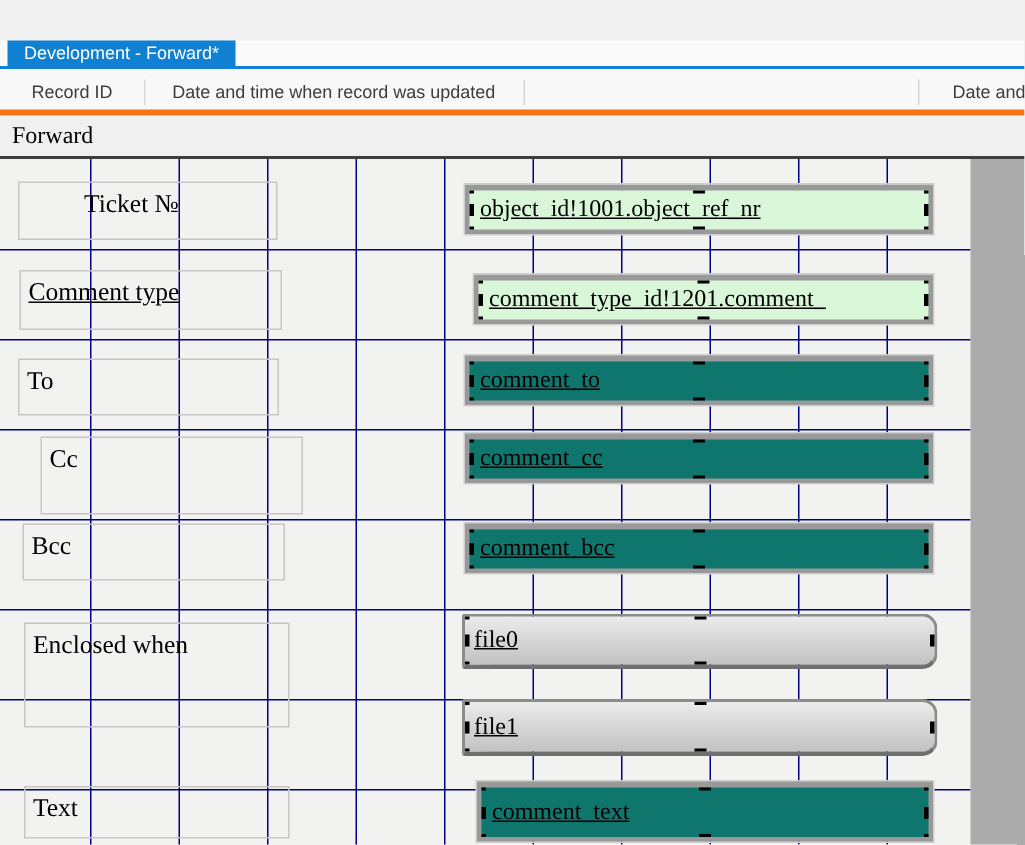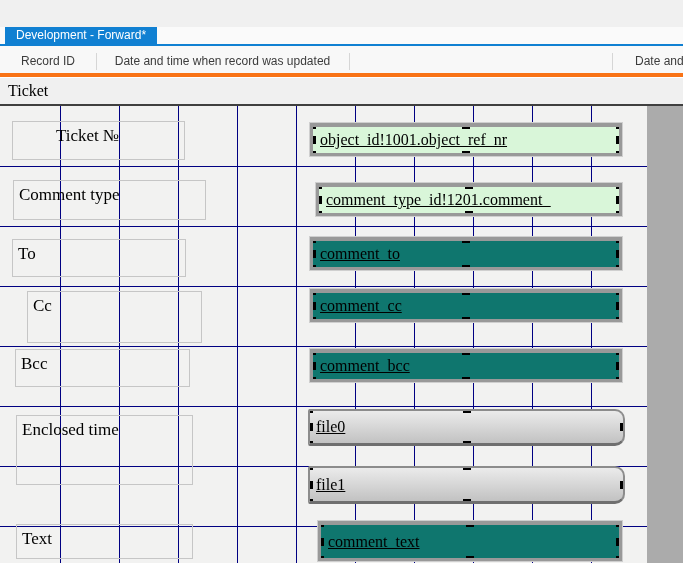--- a/index.html
+++ b/index.html
@@ -60,21 +60,21 @@
 <div class="abs hdr">
   <div class="hcell" style="left:0;width:96px;">Record ID</div>
   <div class="hsep" style="left:96px;"></div>
   <div class="hcell" style="left:96px;width:253px;">Date and time when record was updated</div>
   <div class="hsep" style="left:349px;"></div>
   <div class="hsep" style="left:612px;"></div>
   <div class="hcell" style="left:612px;width:71px;text-align:left;padding-left:23px;">Date and</div>
 </div>
 
 <div class="abs bandrow">
-  <div class="bandlabel">Ticket</div>
+  <div class="bandlabel">Forward</div>
 </div>
 <div class="abs bandline"></div>
 
 <div class="abs canvas" id="canvas">
     <div class="gridline" style="left: 60px; top: 0px; width: 1px; height: 458px;"></div>
     <div class="gridline" style="left: 119px; top: 0px; width: 1px; height: 458px;"></div>
     <div class="gridline" style="left: 178px; top: 0px; width: 1px; height: 458px;"></div>
     <div class="gridline" style="left: 237px; top: 0px; width: 1px; height: 458px;"></div>
     <div class="gridline" style="left: 296px; top: 0px; width: 1px; height: 458px;"></div>
     <div class="gridline" style="left: 355px; top: 0px; width: 1px; height: 458px;"></div>
@@ -86,25 +86,25 @@
     <div class="gridline" style="left: 0px; top: 120px; width: 647px; height: 1px;"></div>
     <div class="gridline" style="left: 0px; top: 180px; width: 647px; height: 1px;"></div>
     <div class="gridline" style="left: 0px; top: 240px; width: 647px; height: 1px;"></div>
     <div class="gridline" style="left: 0px; top: 300px; width: 647px; height: 1px;"></div>
     <div class="gridline" style="left: 0px; top: 360px; width: 647px; height: 1px;"></div>
     <div class="gridline" style="left: 0px; top: 420px; width: 647px; height: 1px;"></div>
   </div>
 <div class="abs right-strip"></div>
 
 <div class="abs lbox" style="left:12px;top:94px;width:173px;height:39px;padding-left:43px;">Ticket №</div>
-<div class="abs lbox" style="left:13px;top:153px;width:193px;height:40px;">Comment type</div>
+<div class="abs lbox" style="left:13px;top:153px;width:175px;height:40px;text-decoration:underline;">Comment type</div>
 <div class="abs lbox" style="left:12px;top:212px;width:174px;height:38px;">To</div>
 <div class="abs lbox" style="left:27px;top:264px;width:175px;height:52px;">Cc</div>
 <div class="abs lbox" style="left:15px;top:322px;width:175px;height:38px;">Bcc</div>
-<div class="abs lbox" style="left:16px;top:388px;width:177px;height:70px;">Enclosed time</div>
+<div class="abs lbox" style="left:16px;top:388px;width:177px;height:70px;">Enclosed when</div>
 <div class="abs lbox" style="left:16px;top:497px;width:177px;height:35px;">Text</div>
 
 <div class="abs sel fld green" style="left:310px;top:96px;width:312px;height:33px;">object_id!1001.object_ref_nr<div class="handle" style="left: -5px; top: -6px;"></div><div class="handle" style="left: calc(50% - 4px); top: -6px;"></div><div class="handle" style="right: -5px; top: -6px;"></div><div class="handle" style="left: -5px; top: calc(50% - 4px);"></div><div class="handle" style="right: -5px; top: calc(50% - 4px);"></div><div class="handle" style="left: -5px; bottom: -6px;"></div><div class="handle" style="left: calc(50% - 4px); bottom: -6px;"></div><div class="handle" style="right: -5px; bottom: -6px;"></div></div>
 <div class="abs sel fld green" style="left:316px;top:156px;width:306px;height:33px;">comment_type_id!1201.comment_<div class="handle" style="left: -5px; top: -6px;"></div><div class="handle" style="left: calc(50% - 4px); top: -6px;"></div><div class="handle" style="right: -5px; top: -6px;"></div><div class="handle" style="left: -5px; top: calc(50% - 4px);"></div><div class="handle" style="right: -5px; top: calc(50% - 4px);"></div><div class="handle" style="left: -5px; bottom: -6px;"></div><div class="handle" style="left: calc(50% - 4px); bottom: -6px;"></div><div class="handle" style="right: -5px; bottom: -6px;"></div></div>
 <div class="abs sel fld white" style="left:310px;top:210px;width:312px;height:33px;">comment_to<div class="handle" style="left: -5px; top: -6px;"></div><div class="handle" style="left: calc(50% - 4px); top: -6px;"></div><div class="handle" style="right: -5px; top: -6px;"></div><div class="handle" style="left: -5px; top: calc(50% - 4px);"></div><div class="handle" style="right: -5px; top: calc(50% - 4px);"></div><div class="handle" style="left: -5px; bottom: -6px;"></div><div class="handle" style="left: calc(50% - 4px); bottom: -6px;"></div><div class="handle" style="right: -5px; bottom: -6px;"></div></div>
 <div class="abs sel fld white" style="left:310px;top:262px;width:312px;height:33px;">comment_cc<div class="handle" style="left: -5px; top: -6px;"></div><div class="handle" style="left: calc(50% - 4px); top: -6px;"></div><div class="handle" style="right: -5px; top: -6px;"></div><div class="handle" style="left: -5px; top: calc(50% - 4px);"></div><div class="handle" style="right: -5px; top: calc(50% - 4px);"></div><div class="handle" style="left: -5px; bottom: -6px;"></div><div class="handle" style="left: calc(50% - 4px); bottom: -6px;"></div><div class="handle" style="right: -5px; bottom: -6px;"></div></div>
 <div class="abs sel fld white" style="left:310px;top:322px;width:312px;height:33px;">comment_bcc<div class="handle" style="left: -5px; top: -6px;"></div><div class="handle" style="left: calc(50% - 4px); top: -6px;"></div><div class="handle" style="right: -5px; top: -6px;"></div><div class="handle" style="left: -5px; top: calc(50% - 4px);"></div><div class="handle" style="right: -5px; top: calc(50% - 4px);"></div><div class="handle" style="left: -5px; bottom: -6px;"></div><div class="handle" style="left: calc(50% - 4px); bottom: -6px;"></div><div class="handle" style="right: -5px; bottom: -6px;"></div></div>
 <div class="abs sel fbtn" style="left:308px;top:382px;width:317px;height:37px;">file0<div class="handle" style="left: -5px; top: -6px;"></div><div class="handle" style="left: calc(50% - 4px); top: -6px;"></div><div class="handle" style="right: -5px; top: -6px;"></div><div class="handle" style="left: -5px; top: calc(50% - 4px);"></div><div class="handle" style="right: -5px; top: calc(50% - 4px);"></div><div class="handle" style="left: -5px; bottom: -6px;"></div><div class="handle" style="left: calc(50% - 4px); bottom: -6px;"></div><div class="handle" style="right: -5px; bottom: -6px;"></div></div>
 <div class="abs sel fbtn" style="left:308px;top:439px;width:317px;height:38px;">file1<div class="handle" style="left: -5px; top: -6px;"></div><div class="handle" style="left: calc(50% - 4px); top: -6px;"></div><div class="handle" style="right: -5px; top: -6px;"></div><div class="handle" style="left: -5px; top: calc(50% - 4px);"></div><div class="handle" style="right: -5px; top: calc(50% - 4px);"></div><div class="handle" style="left: -5px; bottom: -6px;"></div><div class="handle" style="left: calc(50% - 4px); bottom: -6px;"></div><div class="handle" style="right: -5px; bottom: -6px;"></div></div>
 <div class="abs sel fld white" style="left:318px;top:494px;width:304px;height:40px;">comment_text<div class="handle" style="left: -5px; top: -6px;"></div><div class="handle" style="left: calc(50% - 4px); top: -6px;"></div><div class="handle" style="right: -5px; top: -6px;"></div><div class="handle" style="left: -5px; top: calc(50% - 4px);"></div><div class="handle" style="right: -5px; top: calc(50% - 4px);"></div><div class="handle" style="left: -5px; bottom: -6px;"></div><div class="handle" style="left: calc(50% - 4px); bottom: -6px;"></div><div class="handle" style="right: -5px; bottom: -6px;"></div></div>

